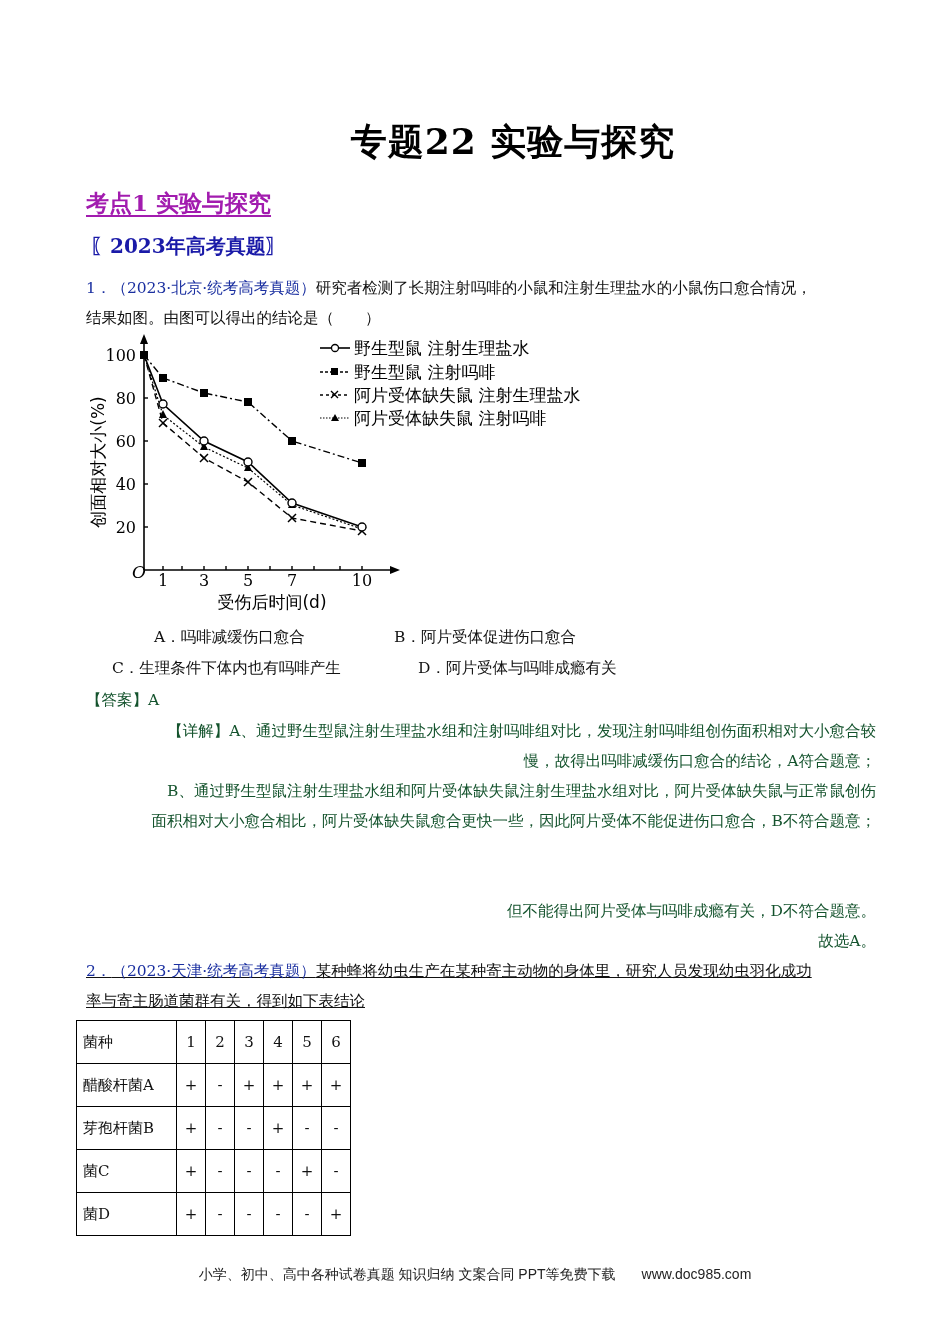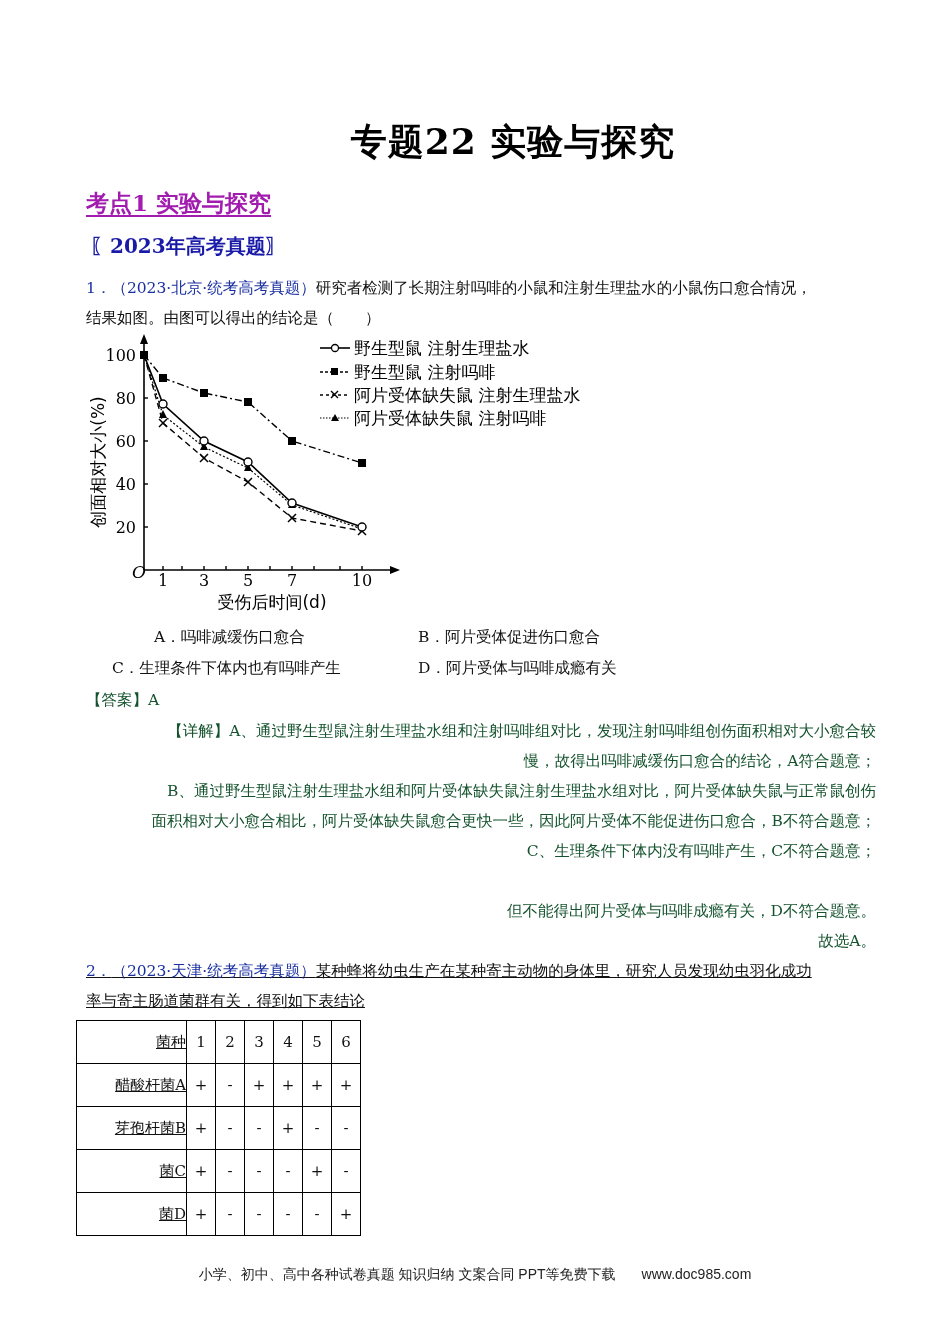--- a/index.html
+++ b/index.html
@@ -10,21 +10,21 @@
     .section-heading { position:absolute; top:188px; left:86px; font-size:23px; font-weight:bold;
                        color:#a21caf; text-decoration:underline; text-underline-offset:4px; }
     .subheading { position:absolute; top:233px; left:90px; font-size:20px; font-weight:bold; color:#1a1aa8; }
     .para { position:absolute; left:86px; width:790px; font-size:15.5px; line-height:30px; }
     .qsrc { color:#1a2fa0; }
     .red { color:#14532d; }
     .opt { position:absolute; font-size:15.5px; }
     .chart { position:absolute; left:84px; top:332px; width:540px; height:290px; }
     .tbl { position:absolute; left:76px; top:1020px; border-collapse:collapse; font-size:15px; }
     .tbl td { border:1px solid #000; height:42px; text-align:center; padding:0; }
-    .tbl td.first { text-align:right; padding-left:16px; width:93px;text-decoration:underline; }
+    .tbl td.first { text-align:left; padding-left:6px; width:93px; }
     .tbl td.num { width:28px; }
     .footer { position:absolute; top:1266px; left:0; width:950px; text-align:center; font-size:14px;
               font-family:Liberation Sans, sans-serif; color:#222; }
     .footer .url { margin-left:26px; }
   </style>
 </head>
 <body>
 
 <div class="page-title">专题22  实验与探究</div>
 <div class="section-heading">考点1  实验与探究</div>
@@ -128,34 +128,34 @@
     <line x1="236" y1="63" x2="266" y2="63" stroke="#000" stroke-width="1.3" stroke-dasharray="3,3"></line>
     <path d="M247 59 l7 7 M254 59 l-7 7" stroke="#000" stroke-width="1.4"></path>
     <text x="270" y="69">阿片受体缺失鼠 注射生理盐水</text>
     <line x1="236" y1="86" x2="266" y2="86" stroke="#000" stroke-width="1.1" stroke-dasharray="1.5,1.5"></line>
     <polygon points="251,82 247,89 255,89" fill="#000"></polygon>
     <text x="270" y="92">阿片受体缺失鼠 注射吗啡</text>
   </g>
 </svg>
 
 <div class="opt" style="left:112px; top:627px;margin-left:42px;">A．吗啡减缓伤口愈合</div>
-<div class="opt" style="left:418px; top:627px;">B．阿片受体促进伤口愈合</div>
+<div class="opt" style="left:394px; top:627px;">B．阿片受体促进伤口愈合</div>
 <div class="opt" style="left:112px; top:658px;">C．生理条件下体内也有吗啡产生</div>
 <div class="opt" style="left:418px; top:658px;">D．阿片受体与吗啡成瘾有关</div>
 
 <div class="para red" style="top:685px;">
   <span>【答案】</span><span>A</span>
 </div>
 
 <div class="para red" style="top:716px;text-align:right;">
   <span>【详解】</span><span>A、通过野生型鼠注射生理盐水组和注射吗啡组对比，发现注射吗啡组创伤面积相对大小愈合较</span><br>
   <span>慢，故得出吗啡减缓伤口愈合的结论，A符合题意；</span><br>
   <span>B、通过野生型鼠注射生理盐水组和阿片受体缺失鼠注射生理盐水组对比，阿片受体缺失鼠与正常鼠创伤</span><br>
   <span>面积相对大小愈合相比，阿片受体缺失鼠愈合更快一些，因此阿片受体不能促进伤口愈合，B不符合题意；</span><br>
-  <span>C、生理条件下体内没有吗啡产生，C不符合题意；</span><br>
+  <br>
   <br>
   <span>但不能得出阿片受体与吗啡成瘾有关，D不符合题意。</span><br>
   <span>故选A。</span>
 </div>
 
 <div class="para" style="top:956px;text-decoration:underline;">
   <span class="qsrc">2．</span><span class="qsrc">（2023·天津·统考高考真题）</span><span>某种蜂将幼虫生产在某种寄主动物的身体里，研究人员发现幼虫羽化成功</span><br>
   <span>率与寄主肠道菌群有关，得到如下表结论</span>
 </div>
 

